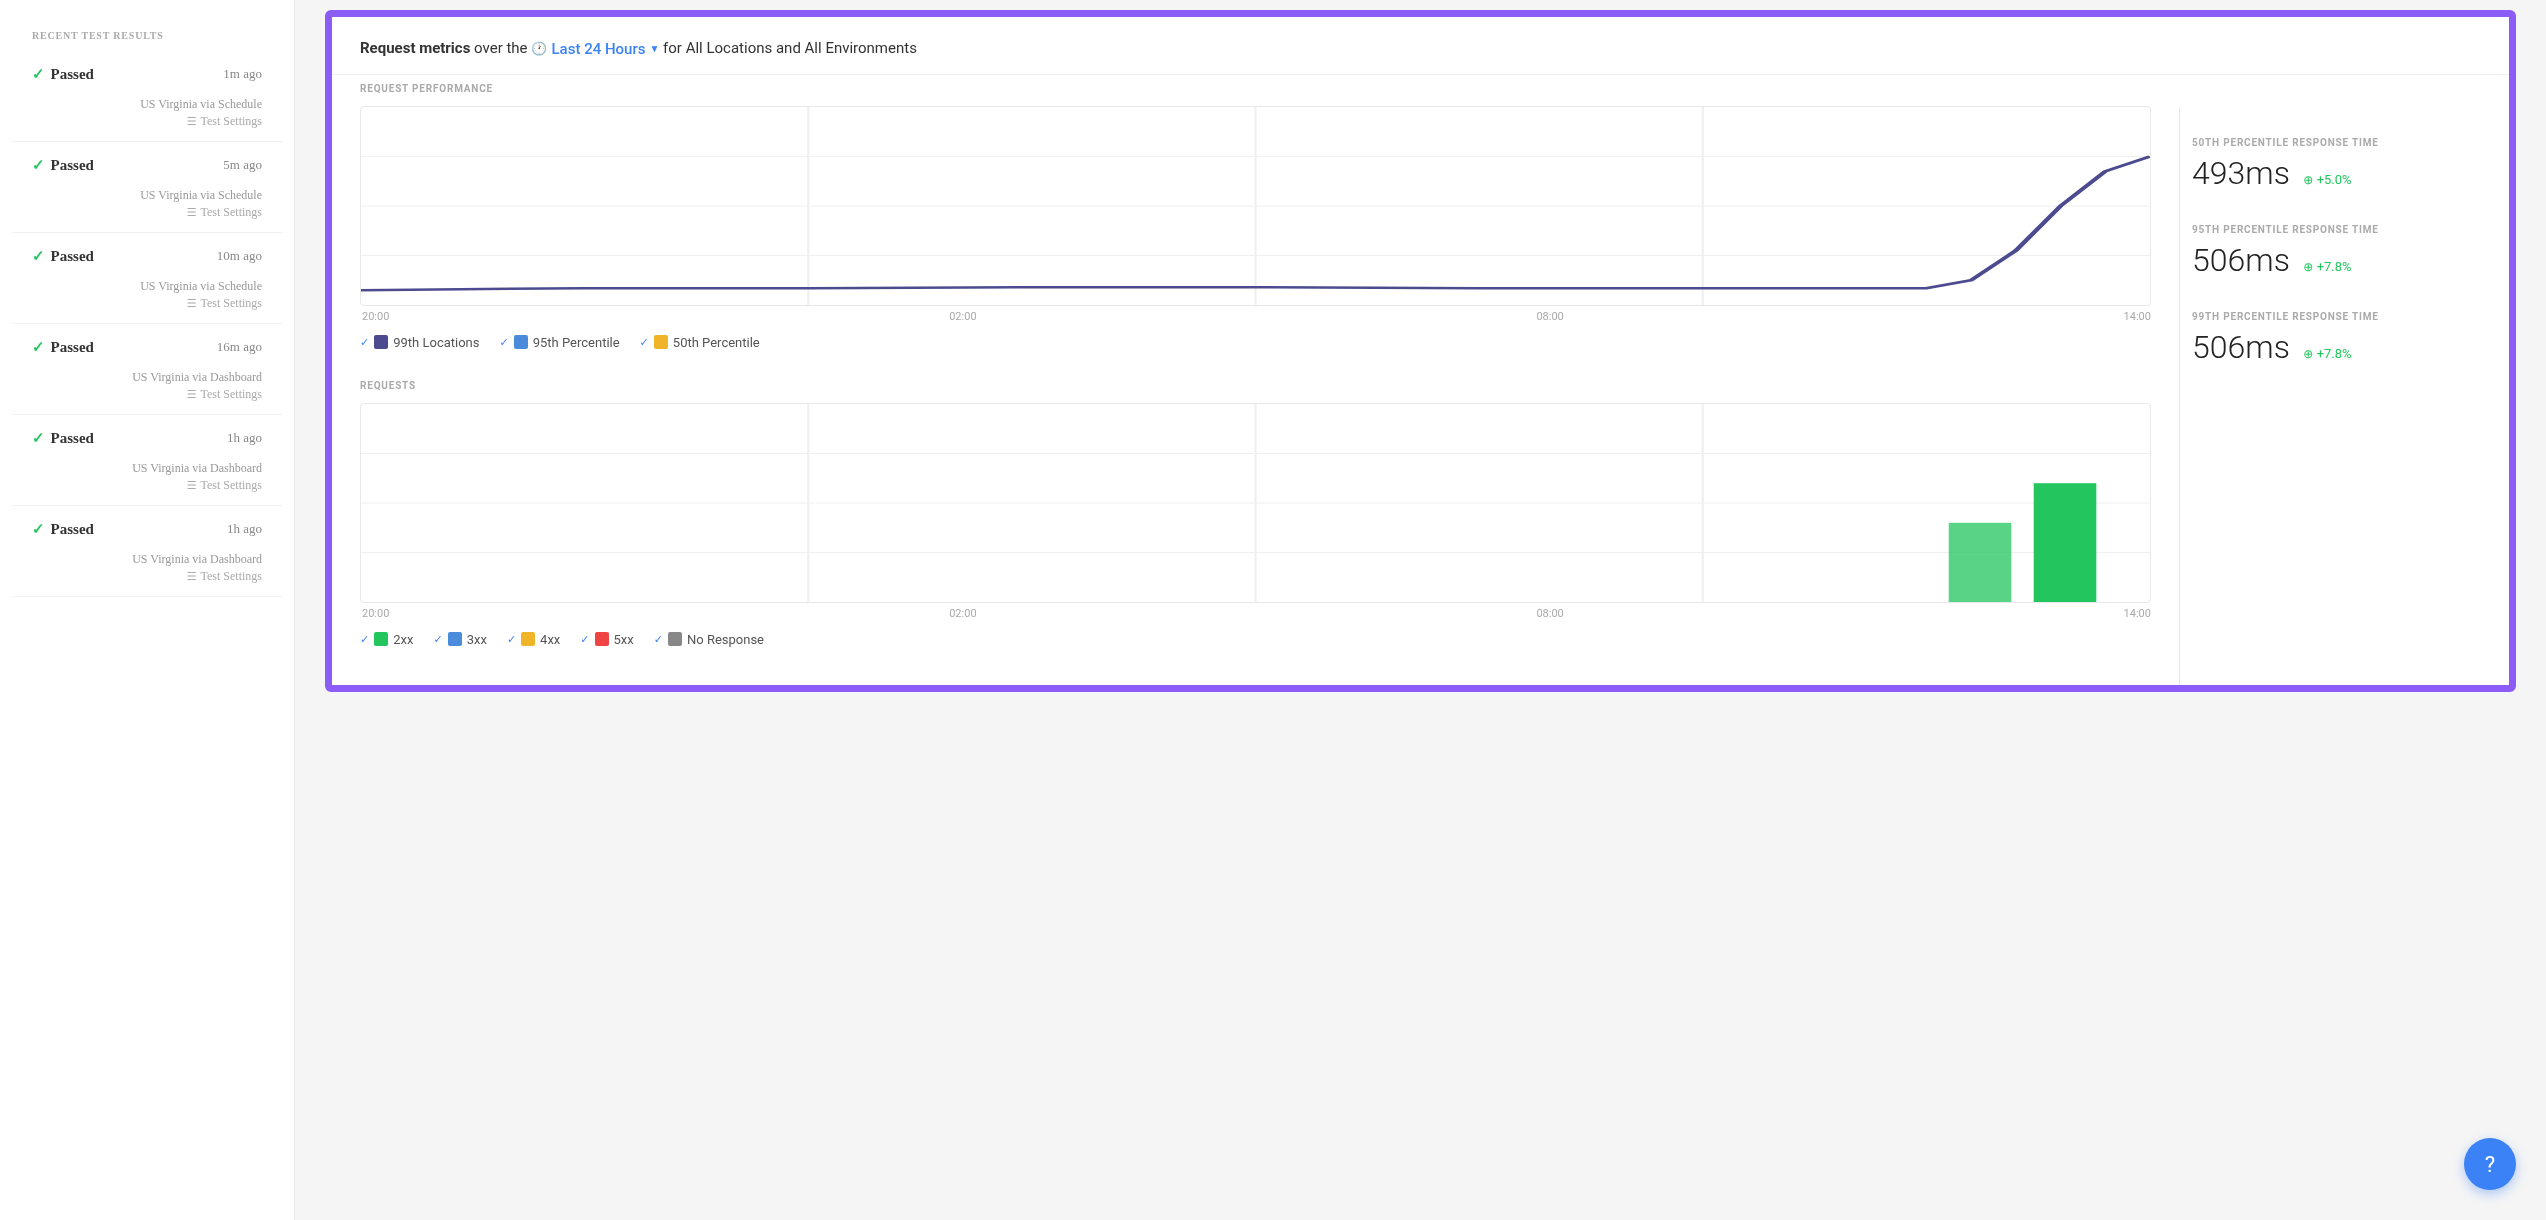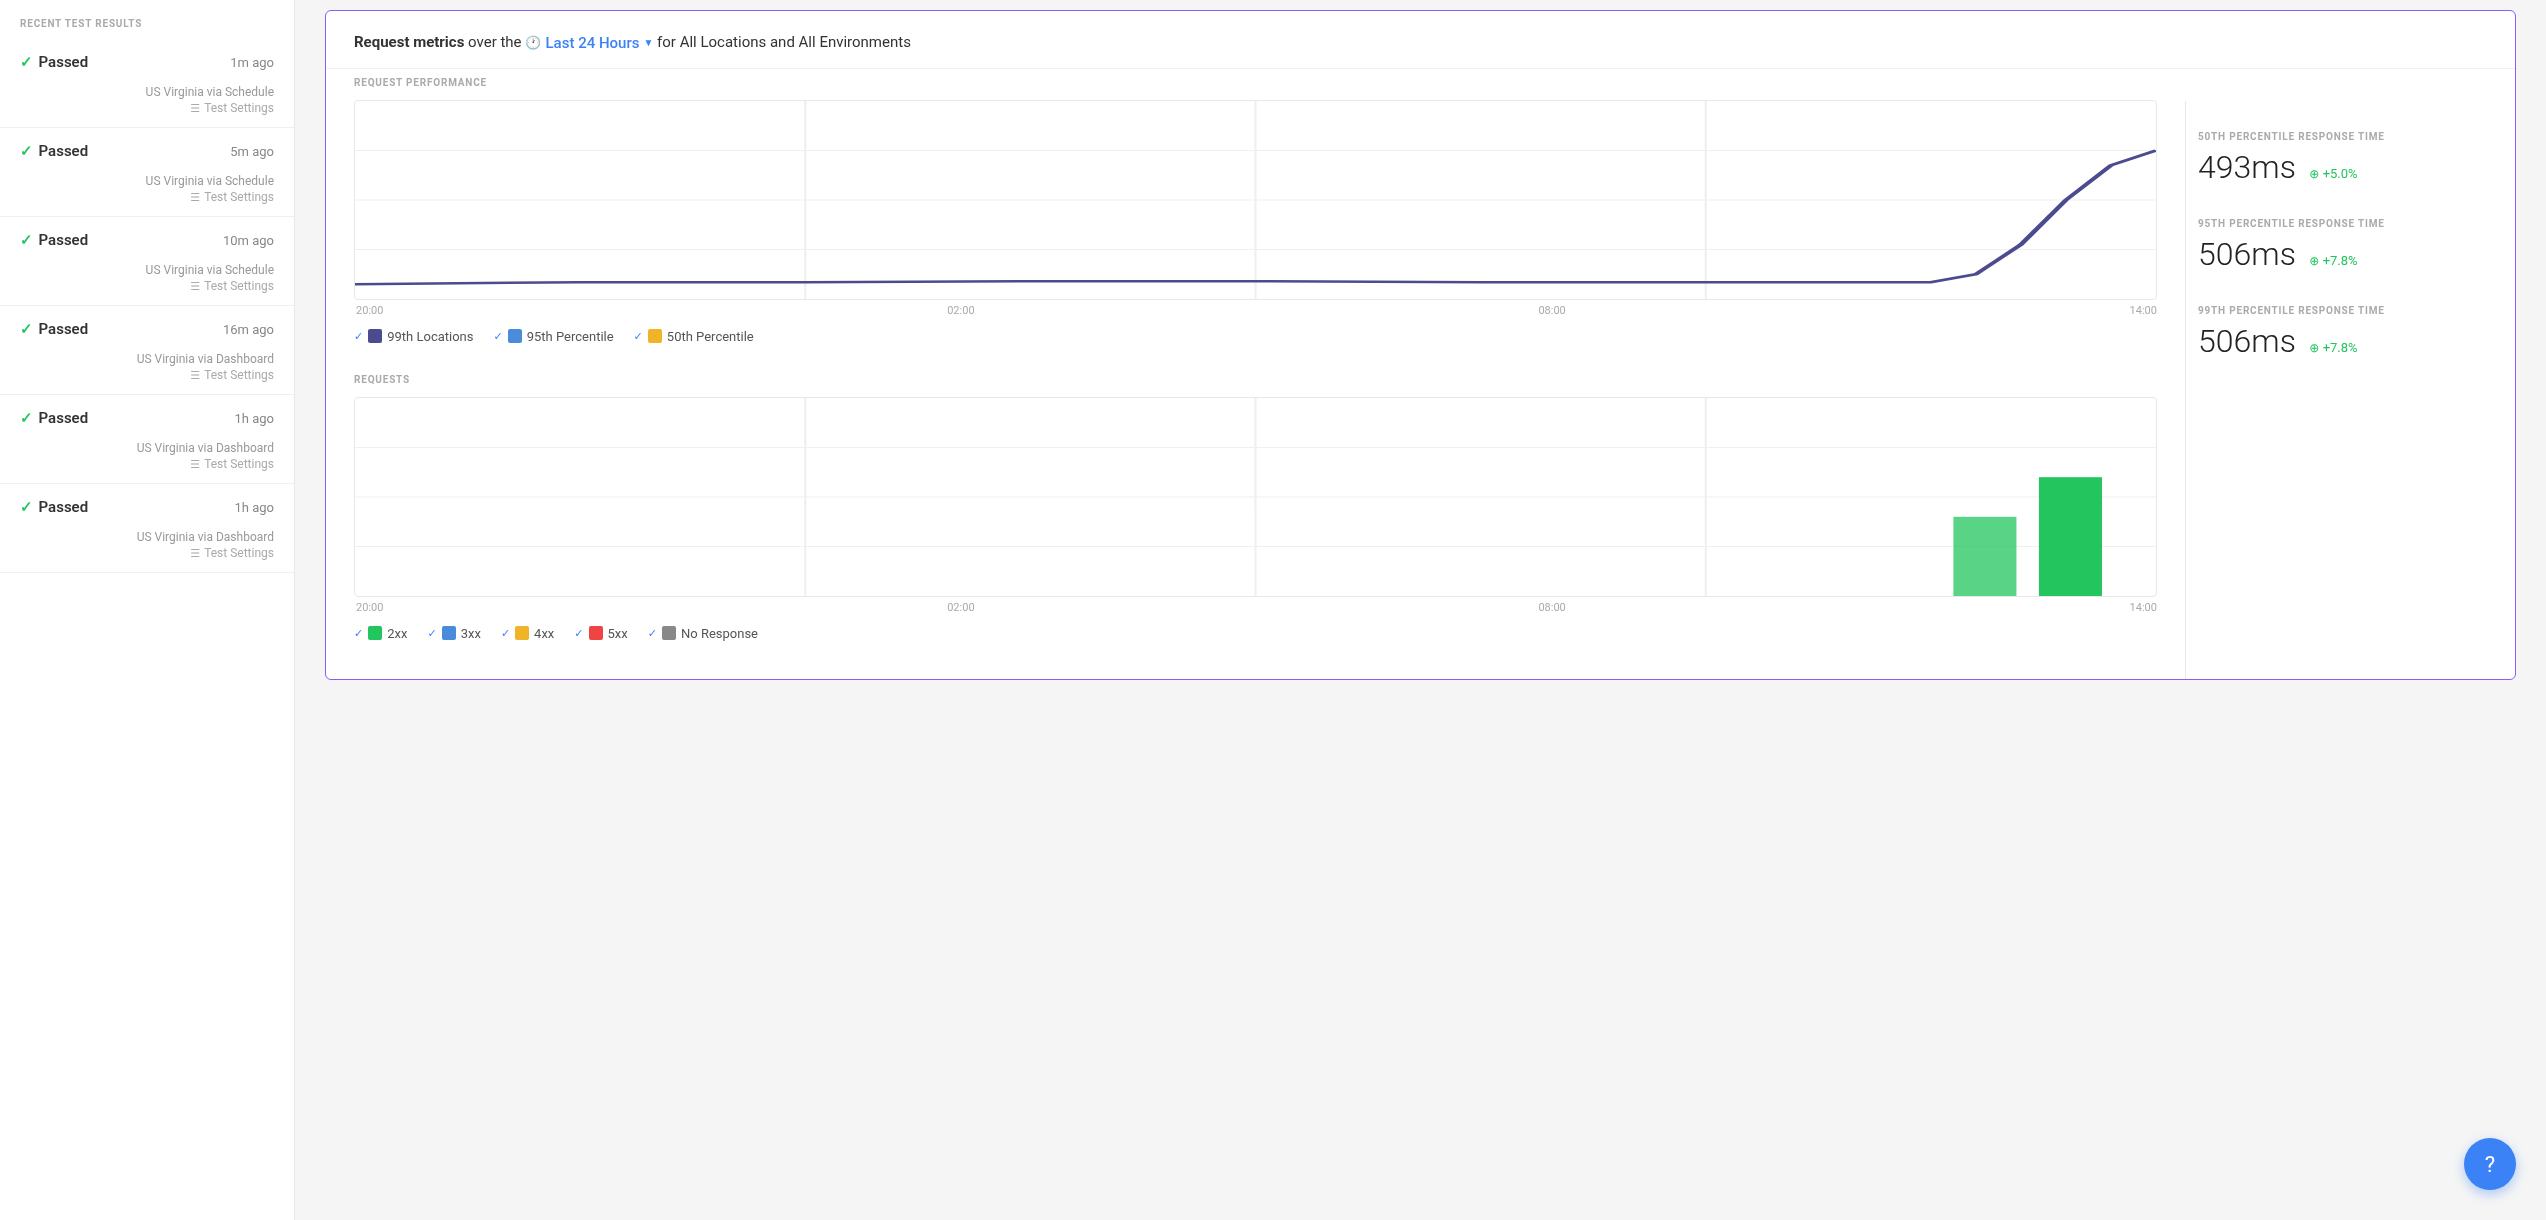--- a/index.html
+++ b/index.html
@@ -11,22 +11,23 @@
       min-height: 1220px;
       font-size: 14px;
       color: #333;
     }
 
     
     .sidebar {
       width: 295px;
       background: #fff;
       border-right: 1px solid #e8e8e8;
-      padding: 0;
+      padding: 12px;
       flex-shrink: 0;
+      font-family: Liberation Serif, serif;
     }
     .sidebar-header {
       font-size: 10px;
       font-weight: 700;
       color: #aaa;
       letter-spacing: 0.08em;
       padding: 18px 20px 10px;
       text-transform: uppercase;
     }
     .test-result-item {
@@ -80,21 +81,21 @@
     
     .main-content {
       flex: 1;
       padding: 0 30px 30px;
       overflow-x: hidden;
     }
 
     
     .metrics-card {
       background: #fff;
-      border: 1px solid #8b5cf6;
+      border: 7px solid #8b5cf6;
       border-radius: 6px;
       margin-bottom: 20px;
       margin-top: 10px;
     }
 
     .metrics-header {
       padding: 22px 28px 16px;
       font-size: 15px;
       color: #333;
       border-bottom: 1px solid #f0f0f0;

